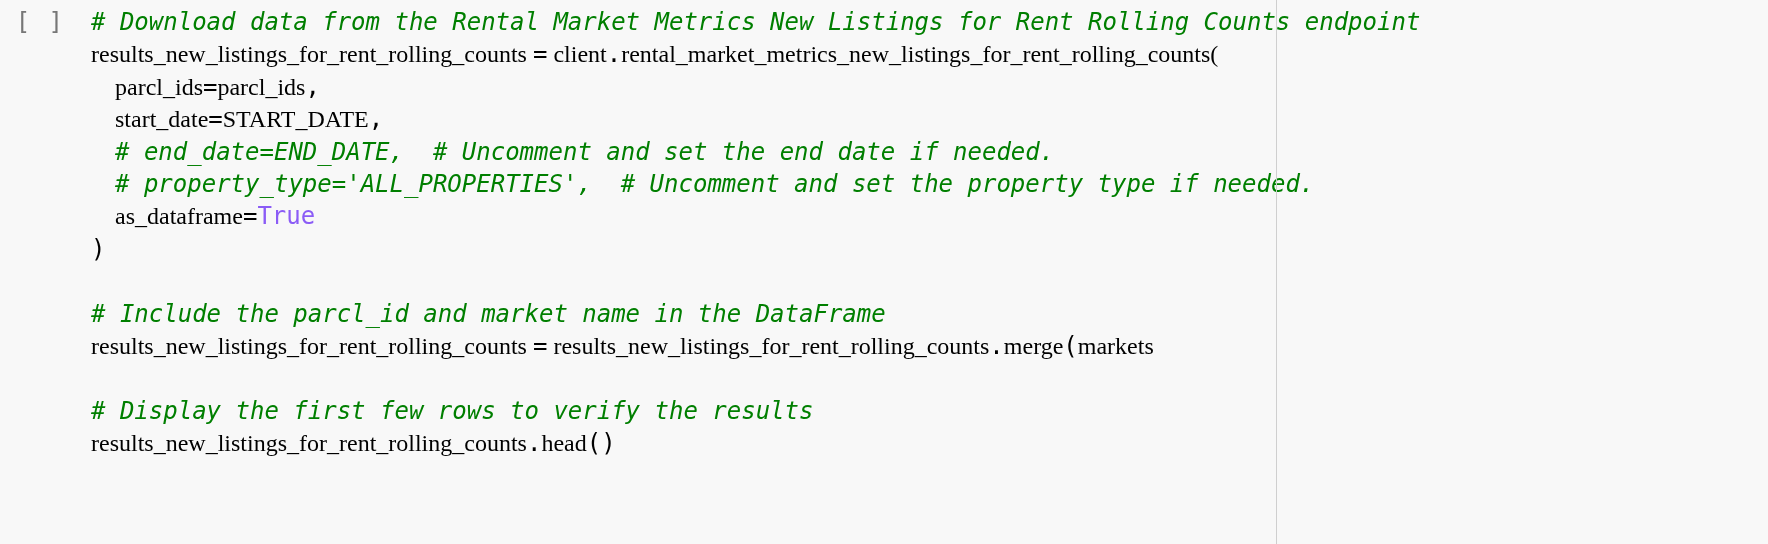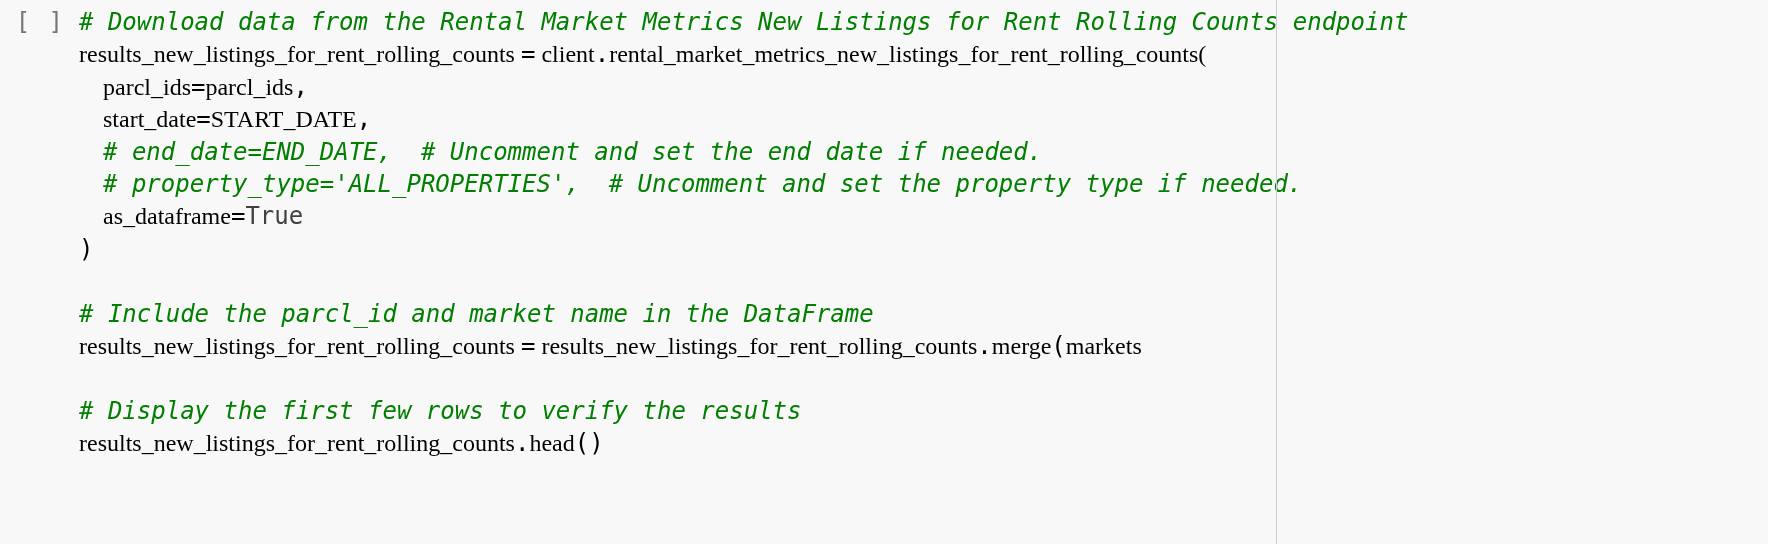--- a/index.html
+++ b/index.html
@@ -31,23 +31,23 @@
   }
   .code-area {
     flex: 1;
     white-space: pre;
     overflow: hidden;
     padding-left: 4px;
   }
   .tok-comment { color: #007f00; font-style: italic; }
   .tok-ident   { color: #000; font-family: Liberation Serif, serif; }
   .tok-punct   { color: #000; }
-  .tok-bool    { color: #404040; }
+  .tok-bool    { color: #8b5cf6; }
   .tok-op      { color: #000; }
-  .codeline { display: block; }
+  .codeline { display: block; margin-left: 12px; }
   .rule {
     position: absolute;
     top: 0;
     bottom: 0;
     left: 1276px;
     width: 0;
     border-left: 1px solid #cfcfcf;
     pointer-events: none;
   }
 </style>

